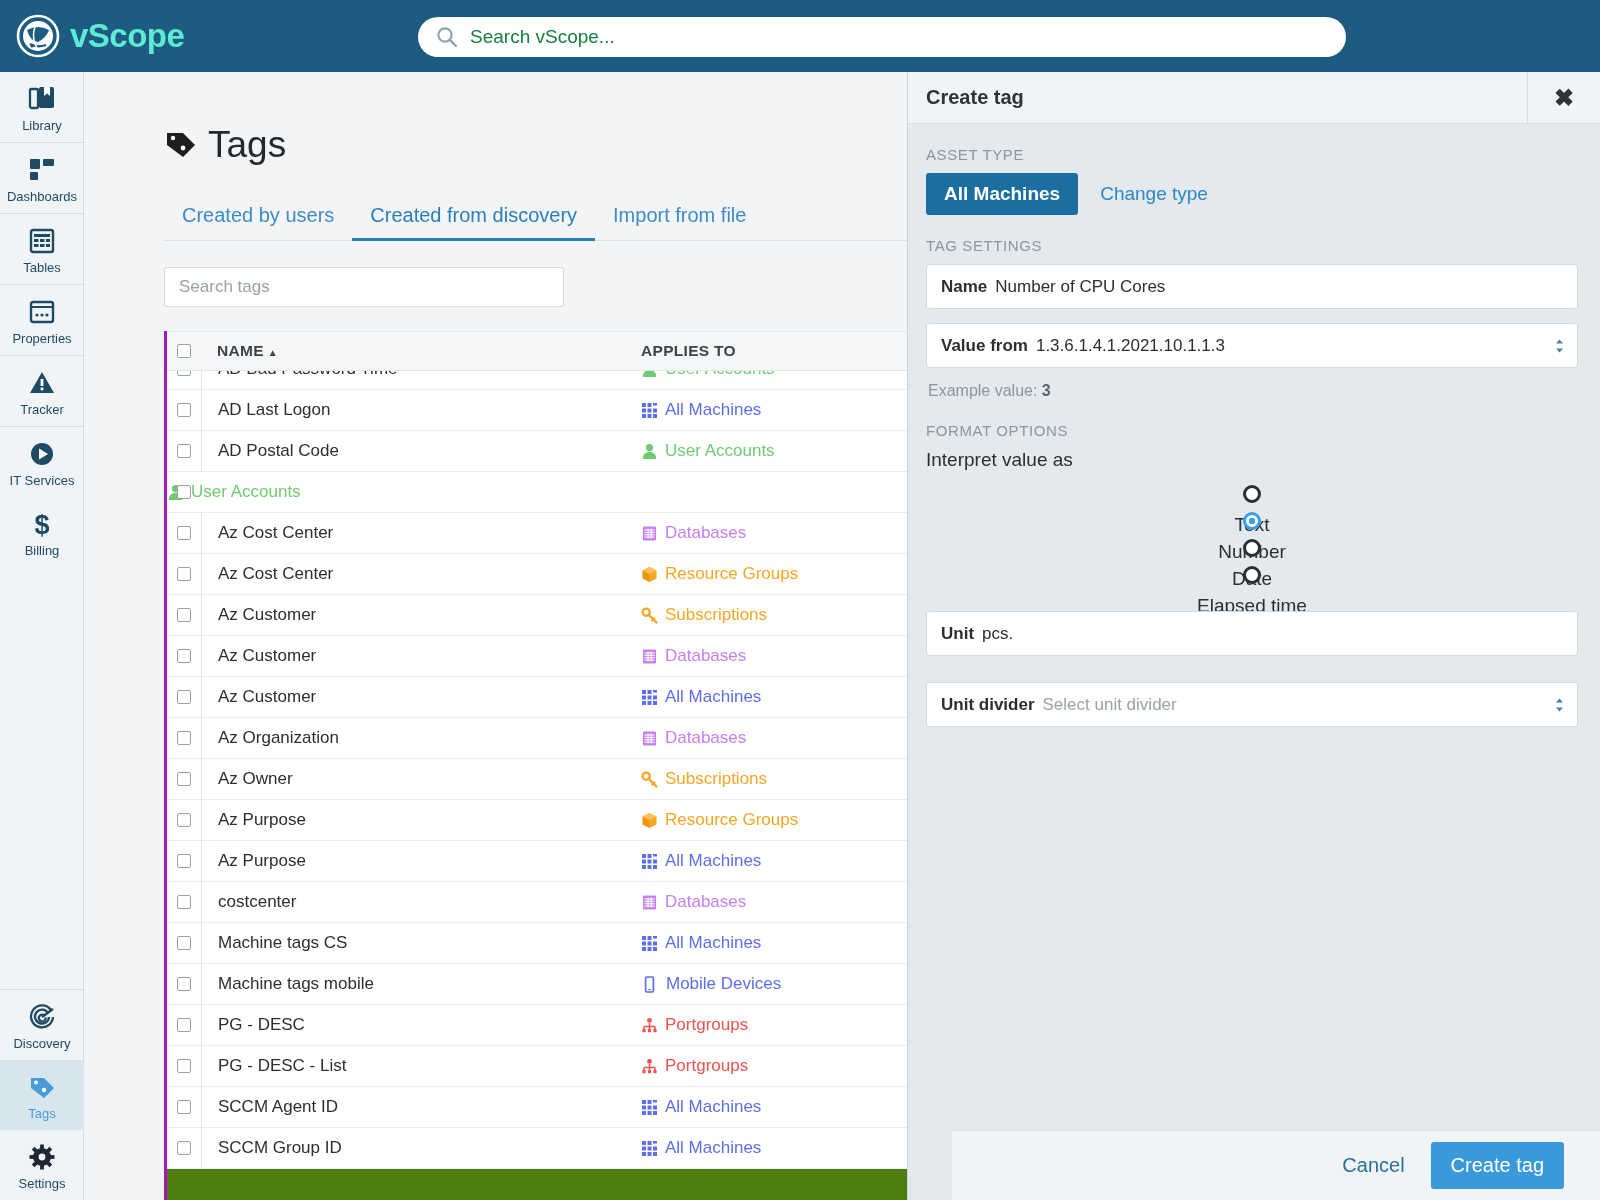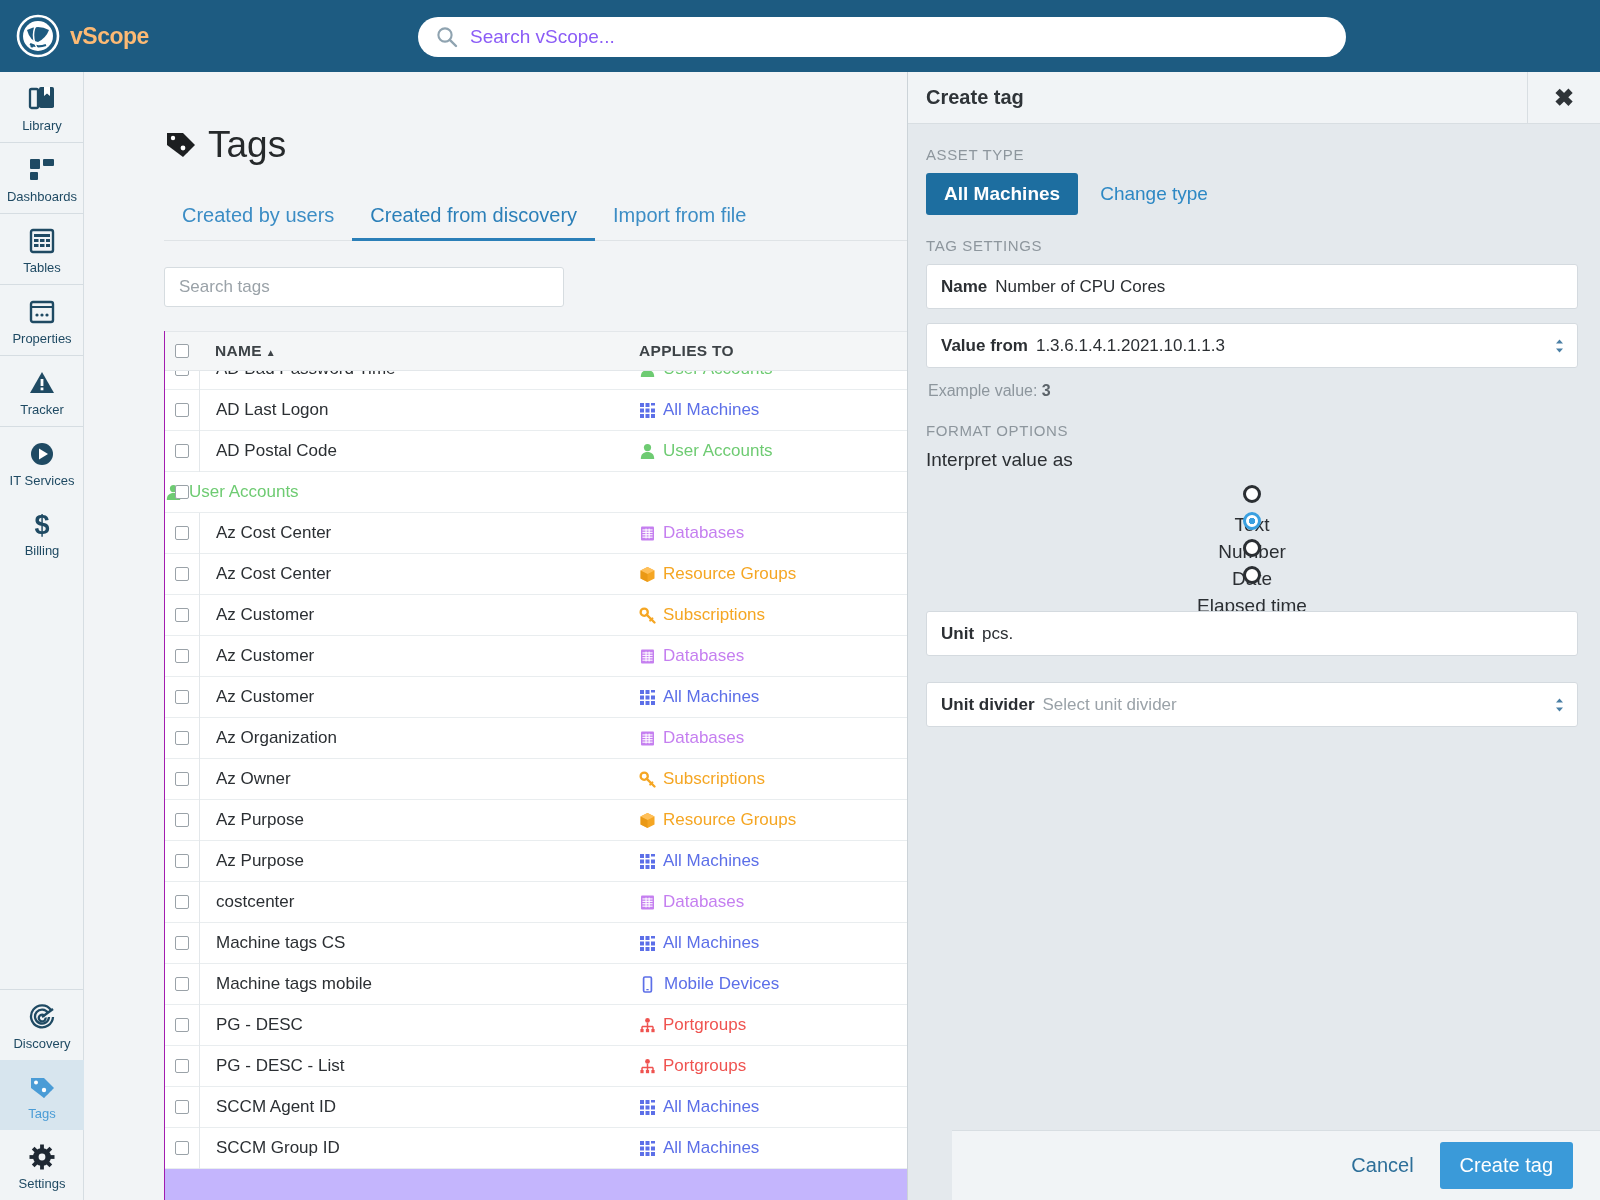--- a/index.html
+++ b/index.html
@@ -17,31 +17,31 @@
     background: #1d5b81;
     display: flex; align-items: center;
     z-index: 40;
   }
   .brand {
     display: flex; align-items: center; gap: 10px;
     margin-left: 16px; width: 350px;
   }
   .brand-logo { width: 44px; height: 44px; flex: 0 0 44px; }
   .brand-name {
-    color: #fdba74; font-size: 23px; font-weight: bold;
+    color: #5eead4; font-size: 33px; font-weight: bold;
     letter-spacing: -0.5px;
   }
   .global-search {
     position: absolute; left: 418px; top: 17px;
     width: 928px; height: 40px;
     background: #ffffff; border-radius: 20px;
     display: flex; align-items: center; padding-left: 18px; gap: 12px;
   }
   .search-glyph { width: 22px; height: 22px; flex: 0 0 22px; }
-  .search-ph { color: #8b5cf6; font-size: 19px; }
+  .search-ph { color: #15803d; font-size: 19px; }
 
   
   .rail {
     position: absolute; left: 0; top: 72px;
     width: 84px; height: 1128px;
     background: #f1f4f6;
     border-right: 1px solid #d6dde2;
     display: flex; flex-direction: column;
   }
   .rail-item {
@@ -92,22 +92,22 @@
     border-radius: 3px; padding: 16px 14px;
     font-size: 17px; color: #9aa2a8;
     display: flex; align-items: center;
   }
 
   
   .table-wrap {
     margin: 24px 0 0 80px;
     width: 743px; height: 870px;
     position: relative; overflow: hidden;
-    background: #c4b5fd;
-    border-left: 1px solid #a21caf;
+    background: #4d7c0f;
+    border-left: 3px solid #a21caf;
   }
   .thead {
     position: absolute; top:0; left:0; right:0; height: 40px;
     background: #f4f6f7;
     border-top: 1px solid #e3e7ea;
     border-bottom: 1px solid #e3e7ea;
     display: flex; align-items: center;
     z-index: 5;
   }
   .col-chk { width: 34px; display:flex; align-items:center; justify-content:center; }
@@ -231,21 +231,21 @@
   }
   .radio.on {
     border-color: #3aa0e0;
     background: radial-gradient(circle, #3aa0e0 0 38%, #ffffff 40% 100%);
   }
   .radio-lbl { font-size: 19px; color: #2b2f33; }
   .panel-foot {
     height: 70px; background: #f1f4f6;
     border-top: 1px solid #d8dee2;
     display: flex; align-items: center; justify-content: flex-end;
-    gap: 26px; padding-right: 27px; margin-left: 44px;
+    gap: 26px; padding-right: 36px; margin-left: 44px;
   }
   .btn-cancel {
     background: none; border: none; cursor: pointer;
     font-size: 20px; color: #2d6f99;
     font-family: "Liberation Sans", sans-serif;
   }
   .btn-create {
     background: #3a9ad9; color: #ffffff; border: none;
     font-size: 20px; padding: 12px 20px; border-radius: 3px;
     cursor: pointer;

